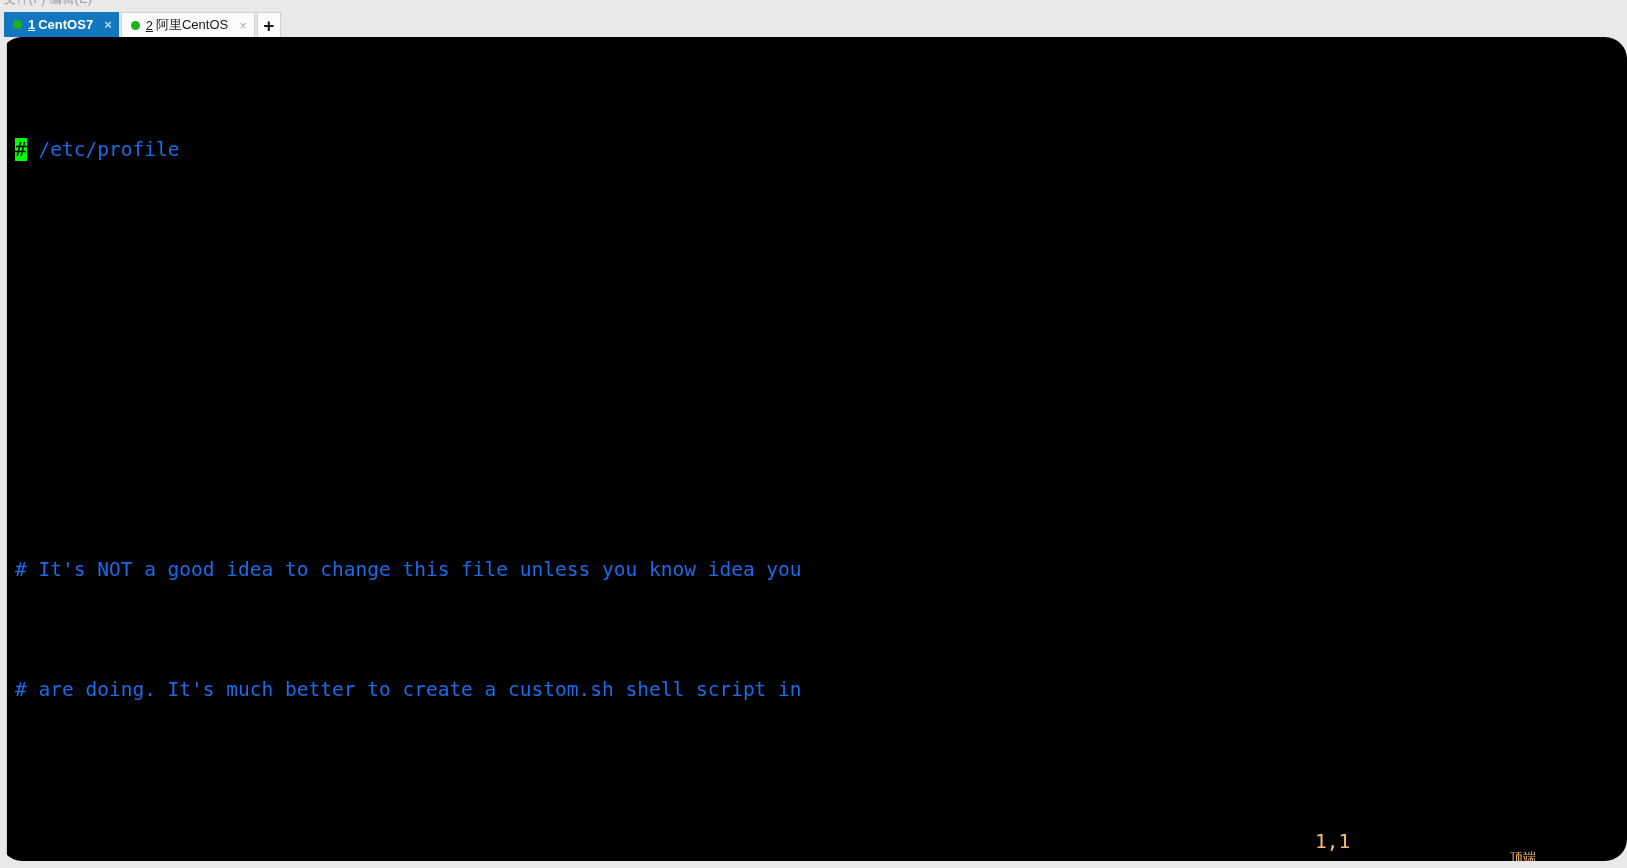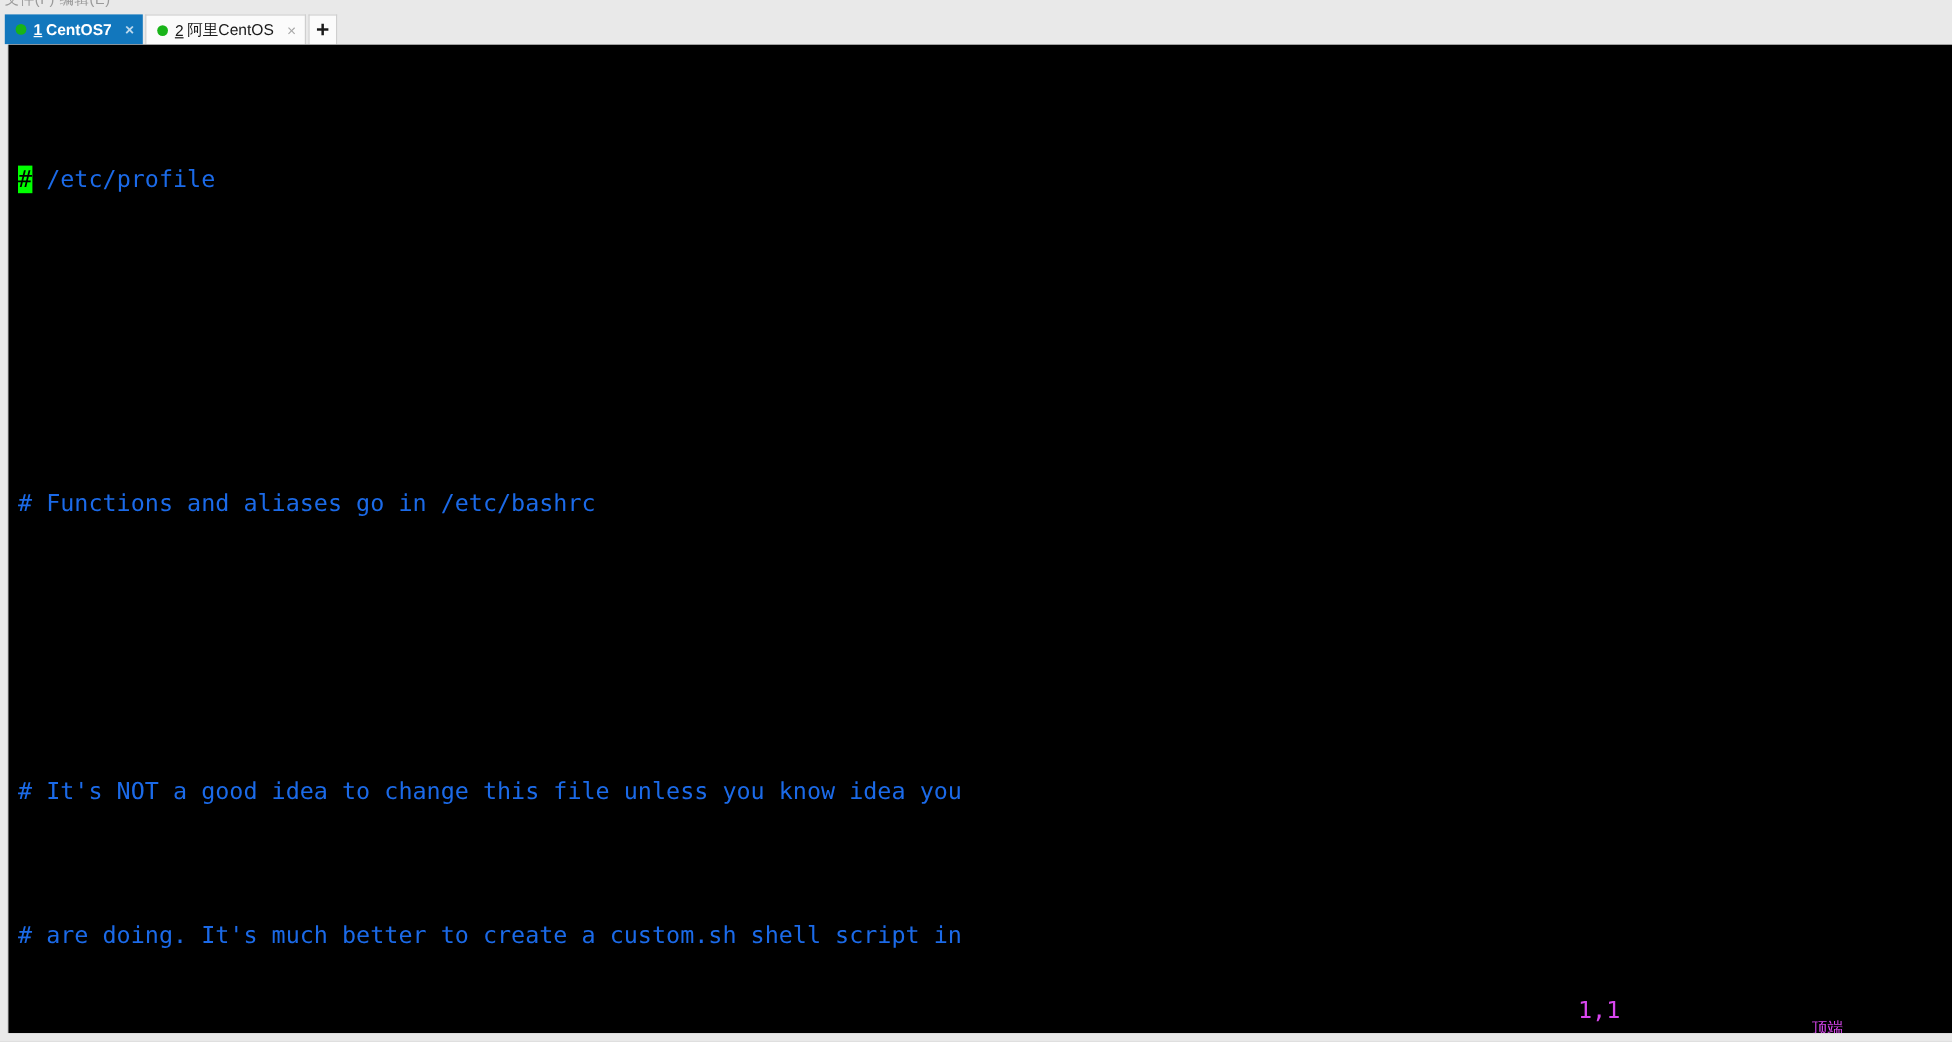--- a/index.html
+++ b/index.html
@@ -110,20 +110,21 @@
     line-height: 1;
   }
 
   
   #terminal-outer {
     flex: 1 1 auto;
     display: flex;
     background: #e9e9e9;
     position: relative;
     overflow: hidden;
+    border-radius: 22px;
   }
   #terminal-scrollbar {
     width: 6px;
     background: #e9e9e9;
     border-right: 1px solid #d2d2d2;
     flex: 0 0 auto;
   }
   #terminal {
     flex: 1 1 auto;
     background: #000000;
@@ -156,21 +157,21 @@
   
   #status-line {
     position: absolute;
     left: 8px;
     right: 0;
     bottom: 4px;
     height: 30px;
     line-height: 30px;
     font-family: "DejaVu Sans Mono", "Liberation Mono", monospace;
     font-size: 19.5px;
-    color: #d946ef;
+    color: #fdba74;
     white-space: pre;
   }
   #status-pos {
     position: absolute;
     left: 1300px;
     top: 0;
   }
   #status-state {
     position: absolute;
     left: 1495px;
@@ -216,21 +217,20 @@
   <div id="terminal-outer">
     <div id="terminal-scrollbar"></div>
 
     <div id="terminal">
 
       <div class="trow"><span class="cursor-block">#</span><span class="c-comment"> /etc/profile</span></div>
 
       <div class="trow">&nbsp;</div>
 
 
-      <div class="trow"><span class="c-comment"># Functions and aliases go in /etc/bashrc</span></div>
 
       <div class="trow">&nbsp;</div>
 
       <div class="trow"><span class="c-comment"># It's NOT a good idea to change this file unless you know idea you</span></div>
 
       <div class="trow"><span class="c-comment"># are doing. It's much better to create a custom.sh shell script in</span></div>
 
       
 
       

